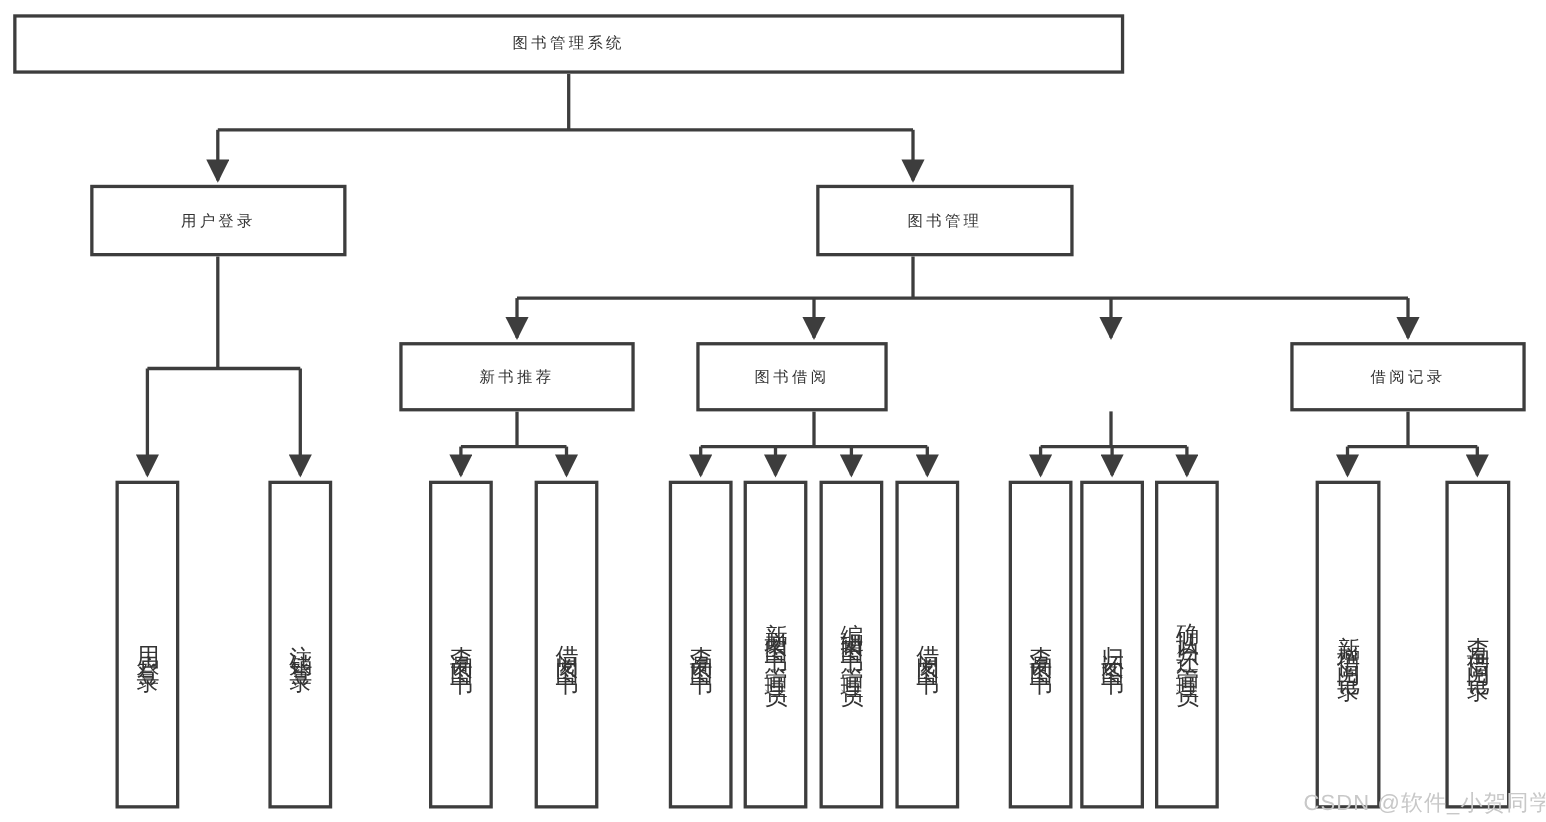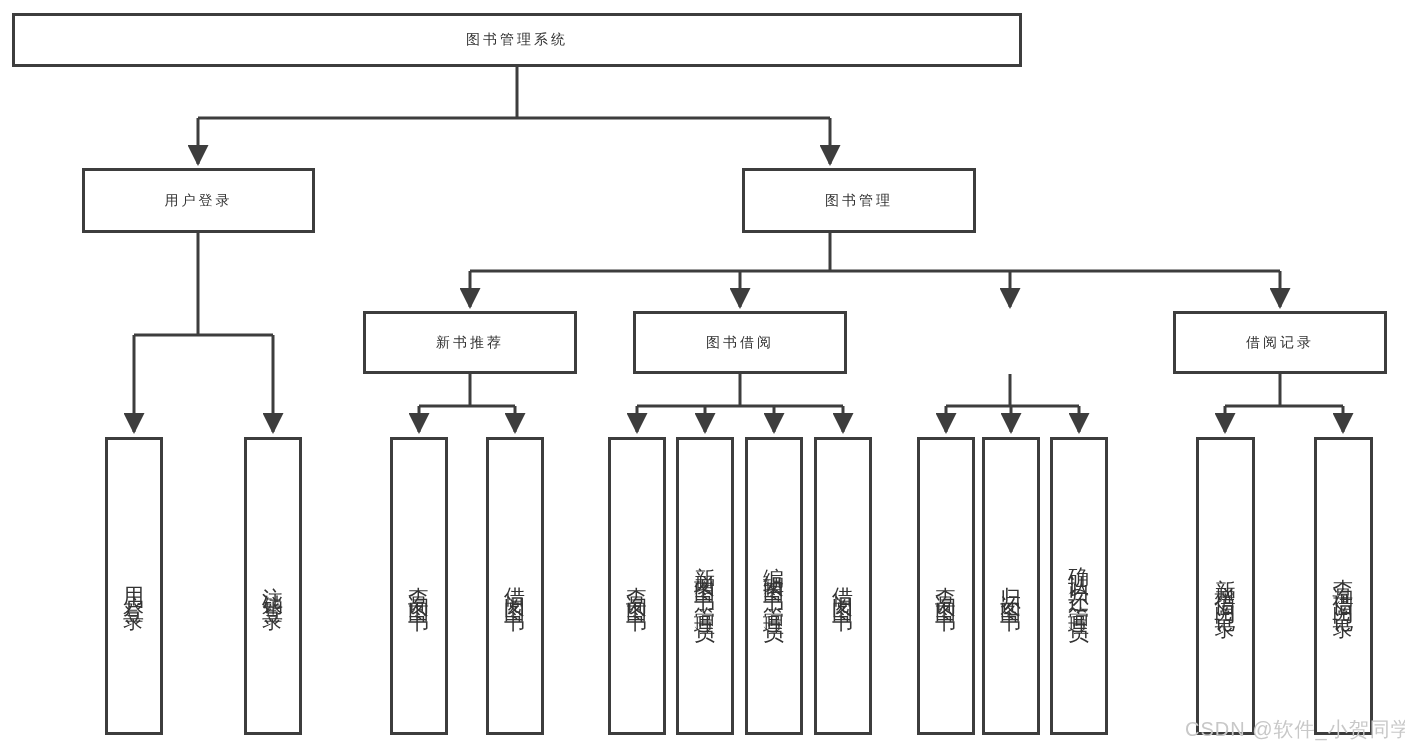--- a/index.html
+++ b/index.html
@@ -112,21 +112,21 @@
   <div class="node hbox" style="left:82px;top:168px;width:233px;height:65px;">
     <span class="lbl">用户登录</span>
   </div>
   <div class="node hbox" style="left:713px;top:168px;width:234px;height:65px;margin-left:29px;">
     <span class="lbl">图书管理</span>
   </div>
 
   <div class="node hbox" style="left:363px;top:311px;width:214px;height:63px;">
     <span class="lbl">新书推荐</span>
   </div>
-  <div class="node hbox" style="left:633px;top:311px;width:214px;height:63px;">
+  <div class="node hbox" style="left:633px;top:311px;width:174px;height:63px;">
     <span class="lbl">图书借阅</span>
   </div>
   <div class="node hbox" style="left:1173px;top:311px;width:214px;height:63px;">
     <span class="lbl">借阅记录</span>
   </div>
 
   <div class="node vbox" style="left:105px;top:437px;width:58px;height:298px;">
     <span class="lbl">用户登录</span>
   </div>
   <div class="node vbox" style="left:244px;top:437px;width:58px;height:298px;">

